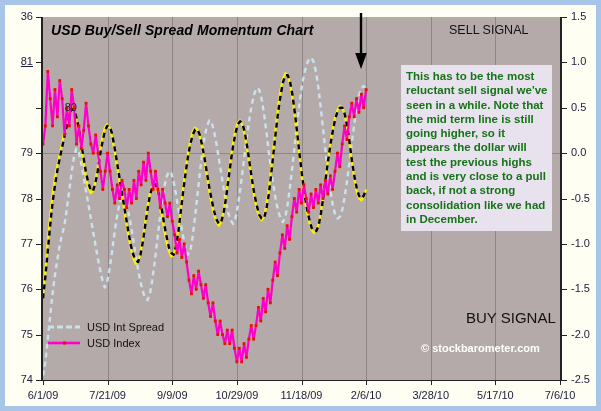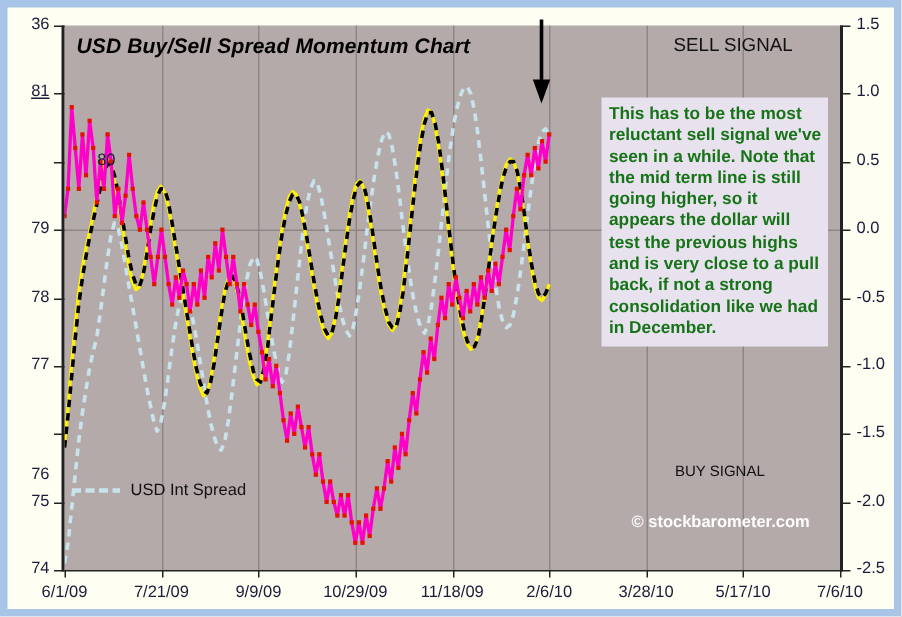--- a/index.html
+++ b/index.html
@@ -59,22 +59,22 @@
     white-space:nowrap;
   }
   #sell-signal{
     position:absolute;
     left:444px;top:18px;
     font-size:12.5px;color:#111;
     white-space:nowrap;
   }
   #buy-signal{
     position:absolute;
-    left:445px;top:304px;
-    font-size:10px;color:#111;
+    left:461px;top:304px;
+    font-size:15px;color:#111;
     white-space:nowrap;
   }
   #annotation{
     position:absolute;
     left:396px;top:60px;
     width:151px;
     padding:4px 3px 5px 5px;
     background:#E8E2EE;
     color:#167317;
     font-size:11.5px;
@@ -271,21 +271,21 @@
   <div class="axis-line" id="axis-left"></div>
   <div class="axis-line" id="axis-right"></div>
   <div class="axis-line" id="axis-bottom"></div>
 
   <div id="ticks-left">
       <div class="tick tick-l" style="top: 375px;"></div>
       <div class="ylabel" style="left: 0px; top: 369px;">74</div>
       <div class="tick tick-l" style="top: 330px;"></div>
       <div class="ylabel" style="left: 0px; top: 323.625px;">75</div>
       <div class="tick tick-l" style="top: 284px;"></div>
-      <div class="ylabel" style="left: 0px; top: 278.25px; margin-top: 28px;">76</div>
+      <div class="ylabel" style="left: 0px; top: 278.25px;">76</div>
       <div class="tick tick-l" style="top: 239px;"></div>
       <div class="ylabel" style="left: 0px; top: 232.875px;">77</div>
       <div class="tick tick-l" style="top: 194px;"></div>
       <div class="ylabel" style="left: 0px; top: 187.5px;">78</div>
       <div class="tick tick-l" style="top: 148px;"></div>
       <div class="ylabel" style="left: 0px; top: 142.125px;">79</div>
       <div class="tick tick-l" style="top: 103px;"></div>
       <div class="ylabel" style="left: 0px; top: 96.75px; margin-left: 44px;">80</div>
       <div class="tick tick-l" style="top: 57px;"></div>
       <div class="ylabel" style="left: 0px; top: 51.375px; text-decoration: underline;">81</div>
@@ -349,15 +349,24 @@
 
   <div id="legend">
       <div class="leg-row">
         <div class="leg-swatch">
           <svg width="34" height="12">
             <line x1="1" x2="33" y1="6" y2="6" stroke="#C8E3EC" stroke-width="3" stroke-dasharray="6,3"></line>
           </svg>
         </div>
         <div class="leg-text">USD Int Spread</div>
       </div>
+      <div class="leg-row">
+        <div class="leg-swatch">
+          <svg width="34" height="12">
+            <line x1="1" x2="33" y1="6" y2="6" stroke="#FF00C8" stroke-width="2.6"></line>
+            <rect x="16" y="4.5" width="3" height="3" fill="#E81000"></rect>
+          </svg>
+        </div>
+        <div class="leg-text">USD Index</div>
+      </div>
     </div>
 
 </div>
 
 </body></html>

